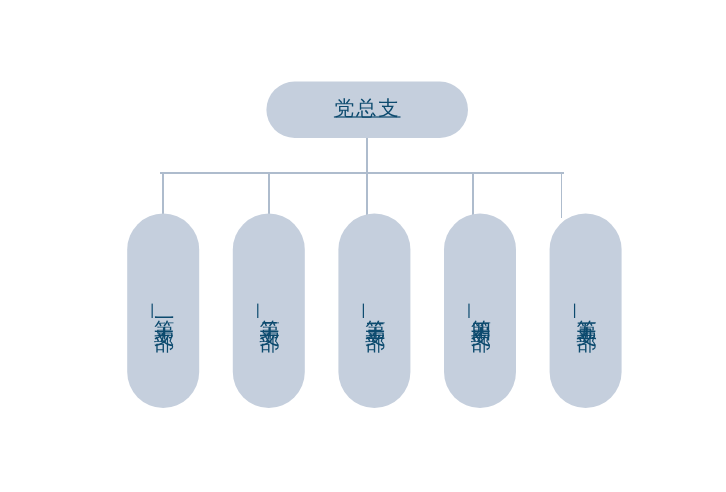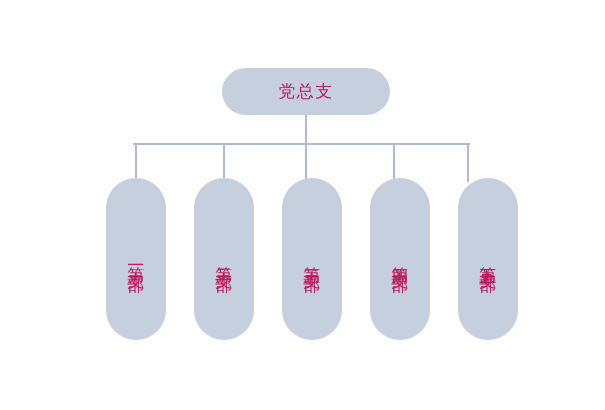--- a/index.html
+++ b/index.html
@@ -32,21 +32,22 @@
   }
 
   
   .node {
     position: absolute;
     box-sizing: border-box;
     background: #c5cfdd;
     display: flex;
     align-items: center;
     justify-content: center;
-    color: #be185d;
+    color: #0c4a6e;
+    text-decoration: underline;
   }
 
   .node-root {
     left: 222px;
     top: 68px;
     width: 168px;
     height: 47px;
     border-radius: 23.5px;
   }
 

